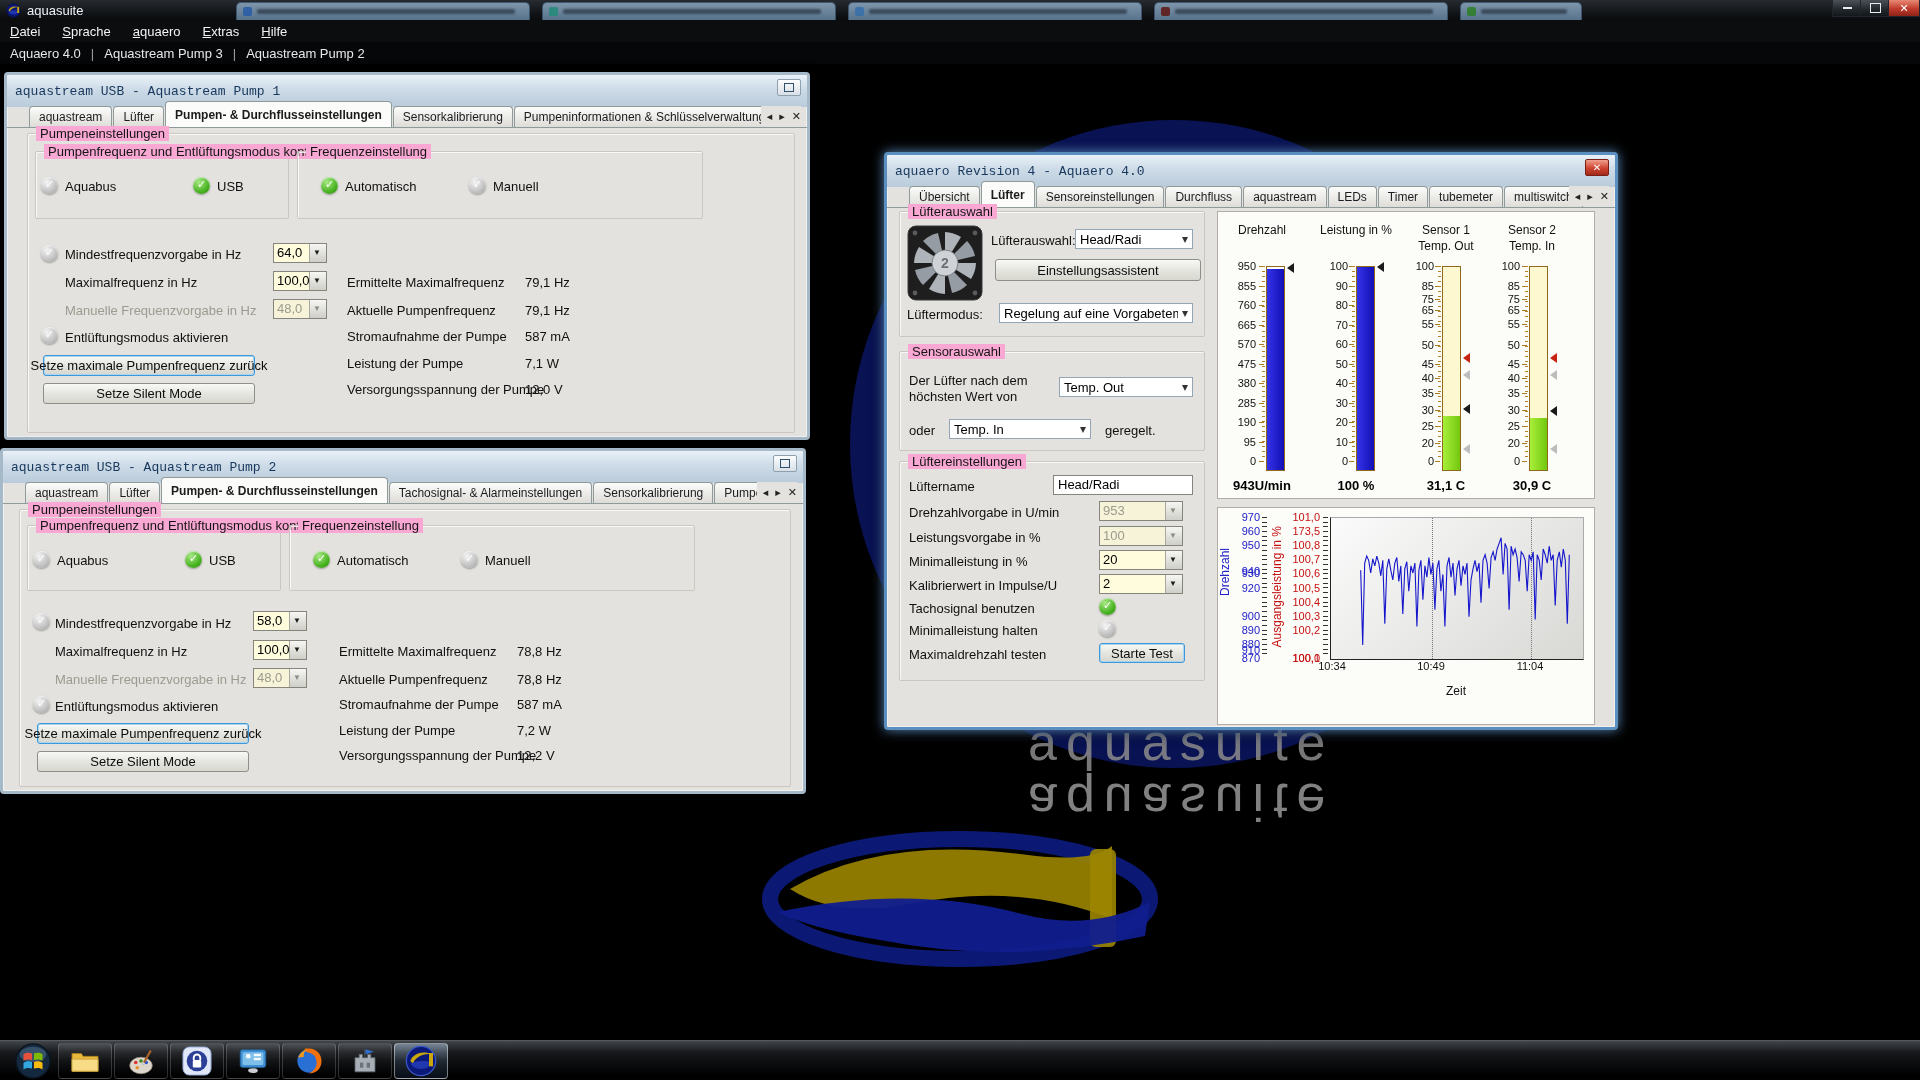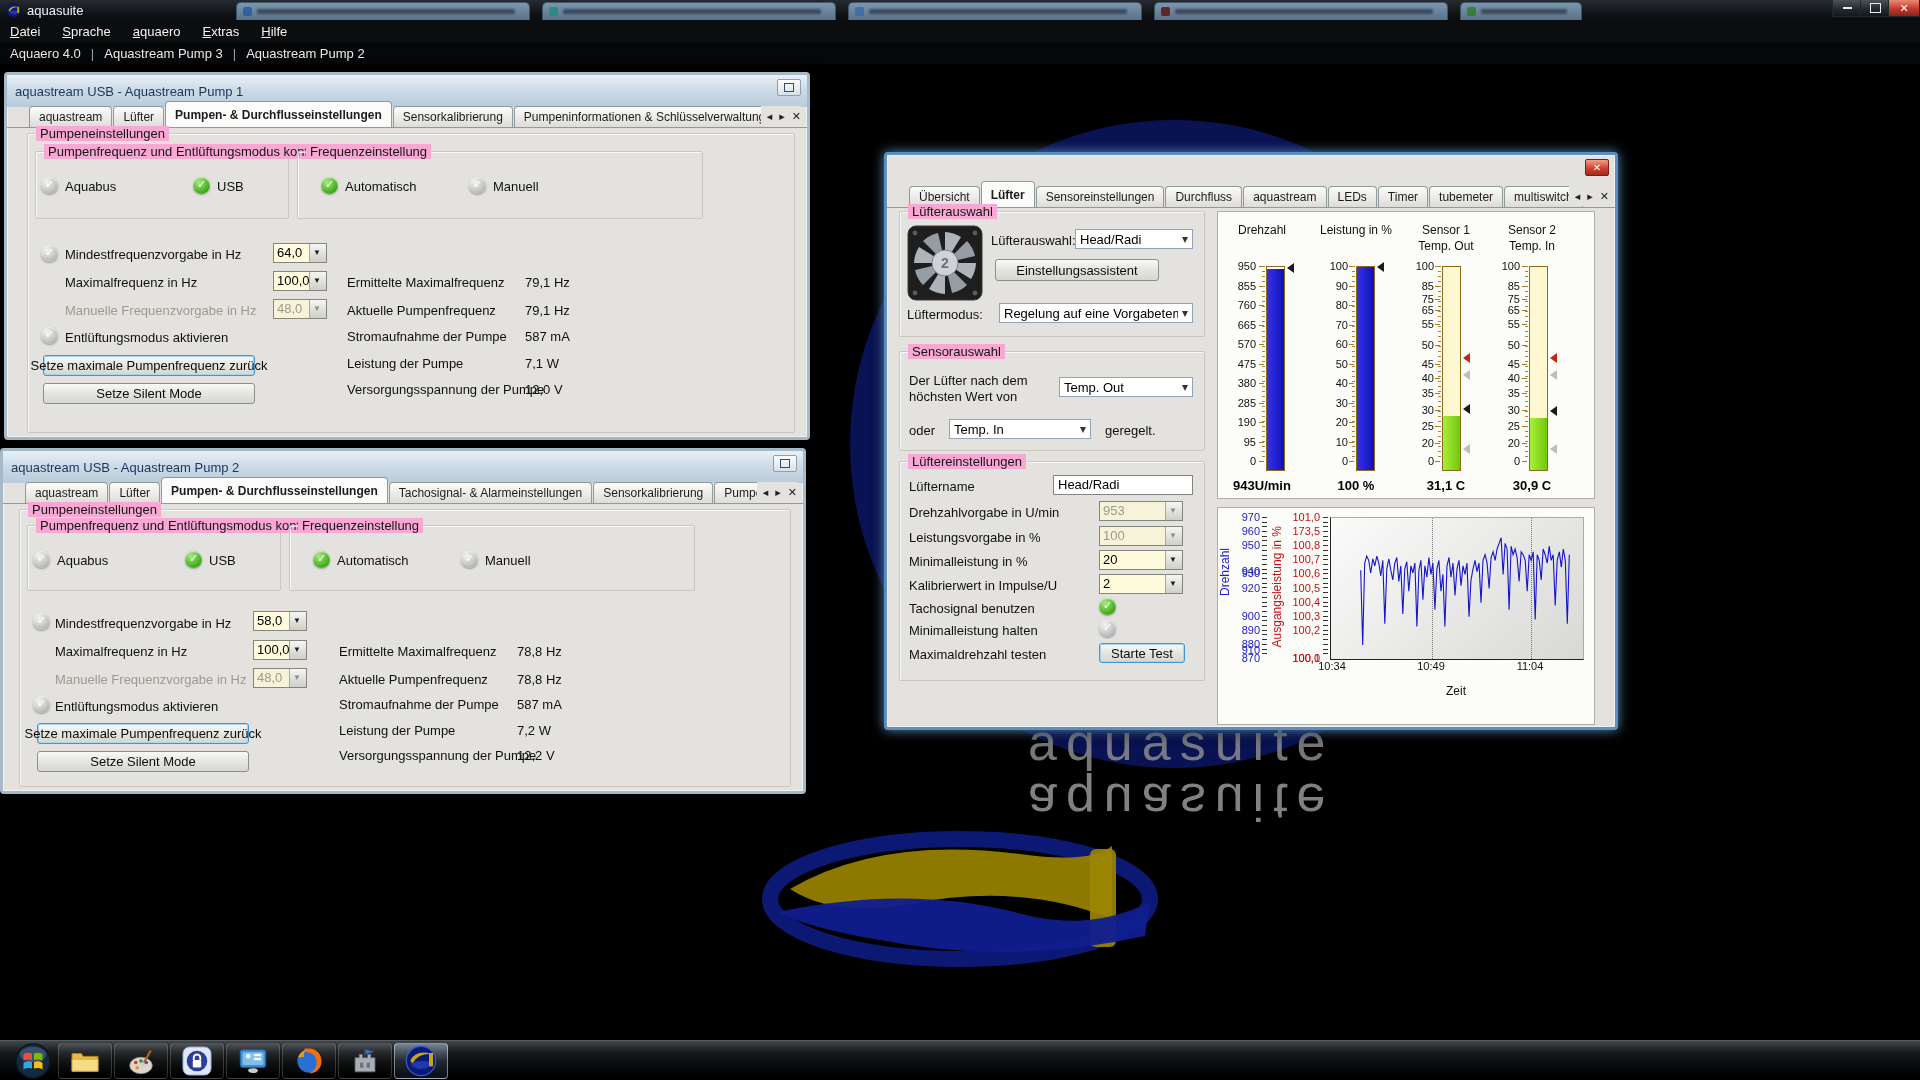--- a/index.html
+++ b/index.html
@@ -28,21 +28,21 @@
   .ring1{left:850px;top:120px;width:560px;height:560px;border-radius:50%;border:44px solid #0b1560;opacity:.85;}
   .ring2{left:960px;top:300px;width:250px;height:250px;border-radius:50%;border:30px solid rgba(175,148,0,.30);}
   .ghost{left:1028px;top:712px;font-size:52px;letter-spacing:9px;color:#8c8c8c;opacity:.85;}
   .ghost.mir{top:772px;transform:scaleY(-1);color:#a2a2a2;opacity:.8;}
   
   .win{position:absolute;background:#e3e2de;border-radius:4px;box-sizing:border-box;}
   .win.pump{border:3px solid #a6b9c9;box-shadow:0 3px 14px rgba(0,0,0,.75), inset 0 0 0 1px rgba(255,255,255,.5);}
   .win.aq{border:3px solid #5b8fc0;box-shadow:0 0 12px rgba(110,170,230,.8),0 3px 14px rgba(0,0,0,.7), inset 0 0 0 1px rgba(255,255,255,.5);}
   .titlebar{position:absolute;left:0;top:0;right:0;height:24px;border-radius:2px 2px 0 0;
             background:linear-gradient(#e9f1f8,#cddbe7 45%,#b9cbda);display:flex;align-items:center;
-            padding:4px 8px;font-size:13px;color:#17375c;}
+            padding:4px 8px;font-size:13px;color:#17375c;font-family:Liberation Mono, monospace;}
   .mdibtn{position:absolute;right:6px;top:4px;width:22px;height:15px;border:1px solid #8fa0ae;border-radius:2px;
           background:linear-gradient(#fdfefe,#d7dfe6);display:flex;align-items:center;justify-content:center;}
   .mdibtn .boxg{width:8px;height:7px;border:1px solid #33506b;}
   .mdibtn.red{background:linear-gradient(#f0a08c,#cf4330 55%,#a12a1a);border-color:#7a1f14;color:#fff;font-size:10px;font-weight:bold;}
   .tabs{position:absolute;left:0;top:24px;height:29px;display:flex;align-items:flex-end;padding-left:22px;overflow:hidden;}
   .tabrule{position:absolute;left:0;right:0;top:52px;height:1px;background:#8f9a9b;}
   .tab{height:21px;line-height:21px;padding:0 9px;font-size:12px;color:#1c1c1c;white-space:nowrap;
        border:1px solid #8f9a9b;border-bottom:none;border-radius:4px 4px 0 0;background:linear-gradient(#fbfbfa,#dcdbd6);margin-right:1px;}
   .tab.act{height:26px;line-height:26px;font-weight:bold;background:#fbfbfa;}
   .tabnav{position:absolute;top:31px;display:flex;gap:7px;font-size:11px;color:#222;background:#e3e2de;padding-left:6px;height:20px;align-items:center;}
@@ -310,20 +310,23 @@
   <span class="lbl" style="left:514px;top:221px">78,8 Hz</span>
   <span class="lbl" style="left:336px;top:246px">Stromaufnahme der Pumpe</span>
   <span class="lbl" style="left:514px;top:246px">587 mA</span>
   <span class="lbl" style="left:336px;top:272px">Leistung der Pumpe</span>
   <span class="lbl" style="left:514px;top:272px">7,2 W</span>
   <span class="lbl" style="left:336px;top:297px">Versorgungsspannung der Pumpe</span>
   <span class="lbl" style="left:514px;top:297px">12,2 V</span>
 </div>
 
 <div class="win aq" style="left:884px;top:152px;width:734px;height:578px">
+  <div class="titlebar">
+      <span>aquaero Revision 4 -  Aquaero 4.0</span>
+    </div>
   <div class="mdibtn red">
       <span>✕</span>
     </div>
   <div class="tabs" style="width:692px">
     <div class="tab">Übersicht</div>
     <div class="tab act">Lüfter</div>
     <div class="tab">Sensoreinstellungen</div>
     <div class="tab">Durchfluss</div>
     <div class="tab">aquastream</div>
     <div class="tab">LEDs</div>
@@ -357,21 +360,21 @@
       <path d="M38 38 L7 38 A31 31 0 0 1 12 22 Z"></path>
         <path d="M38 38 L16 16 A31 31 0 0 1 31 8 Z" fill="#969ca3"></path>
     </g>
     <circle cx="38" cy="38" r="13" fill="#cfd3d7" stroke="#7d8288"></circle>
     <text x="38" y="43" text-anchor="middle" font-size="14" font-weight="bold" fill="#6b7076" font-family="Liberation Sans, sans-serif">2</text>
   </svg>
   <span class="lbl" style="left:104px;top:78px">Lüfterauswahl:</span>
   <div class="combo" style="left:188px;top:74px;width:118px">
       <span class="val">Head/Radi</span>
     </div>
-  <div class="btn7" style="left:108px;top:104px;width:164px;height:22px">Einstellungsassistent</div>
+  <div class="btn7" style="left:108px;top:104px;width:206px;height:22px">Einstellungsassistent</div>
   <span class="lbl" style="left:20px;top:152px">Lüftermodus:</span>
   <div class="combo" style="left:112px;top:148px;width:194px">
       <span class="val">Regelung auf eine Vorgabetemperat</span>
     </div>
 
   <div class="group" style="left:12px;top:196px;width:304px;height:98px">
     <span class="legend">Sensorauswahl</span>
   </div>
   <span class="lbl" style="left:22px;top:218px">Der Lüfter nach dem</span>
   <span class="lbl" style="left:22px;top:234px">höchsten Wert von</span>

